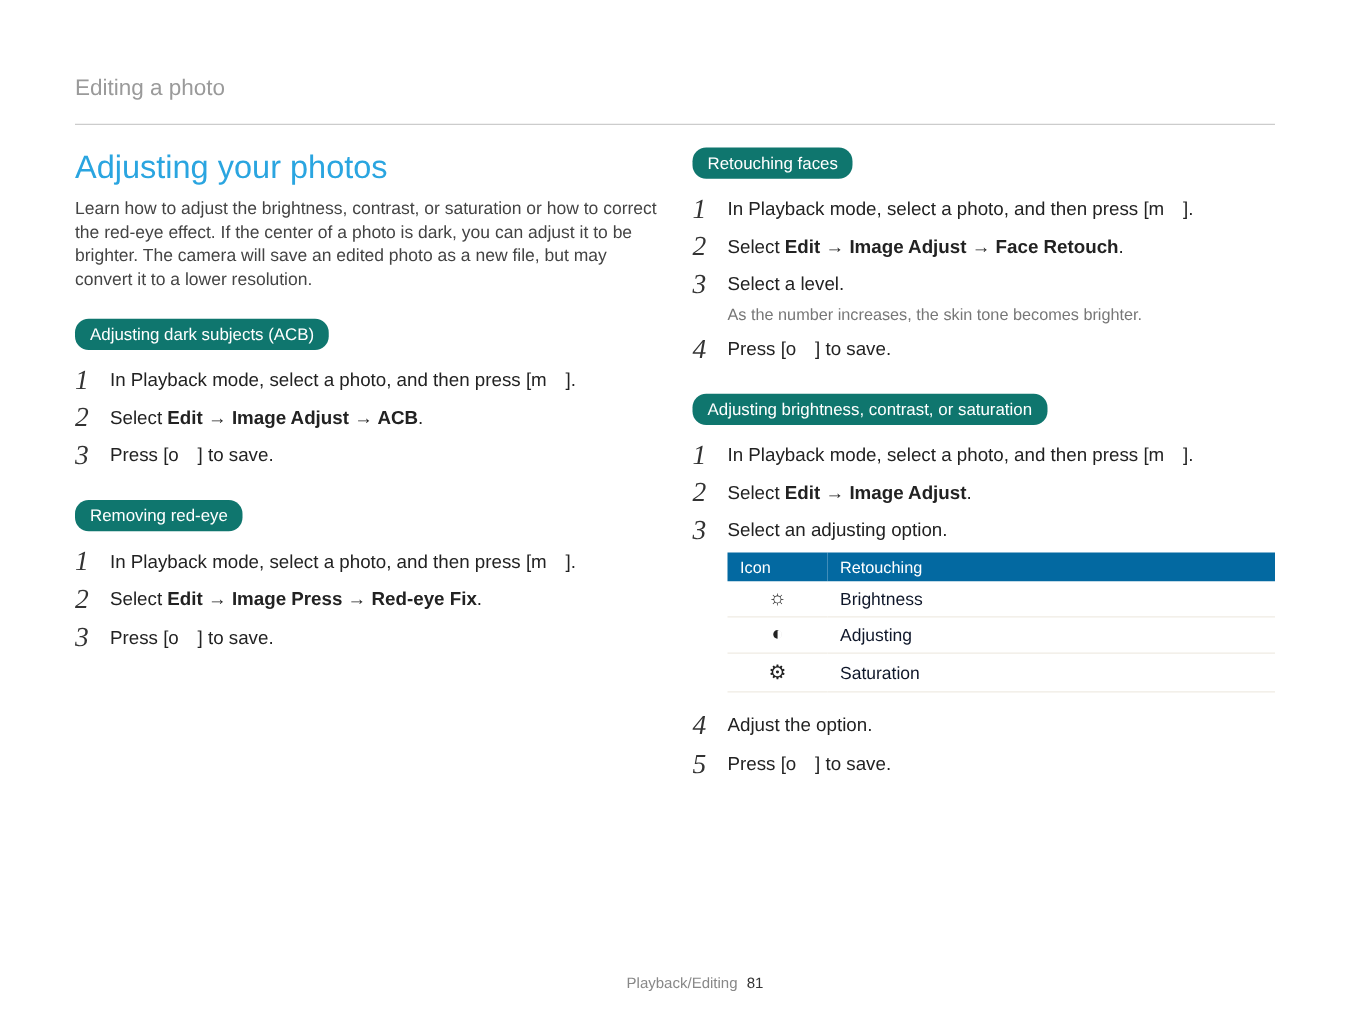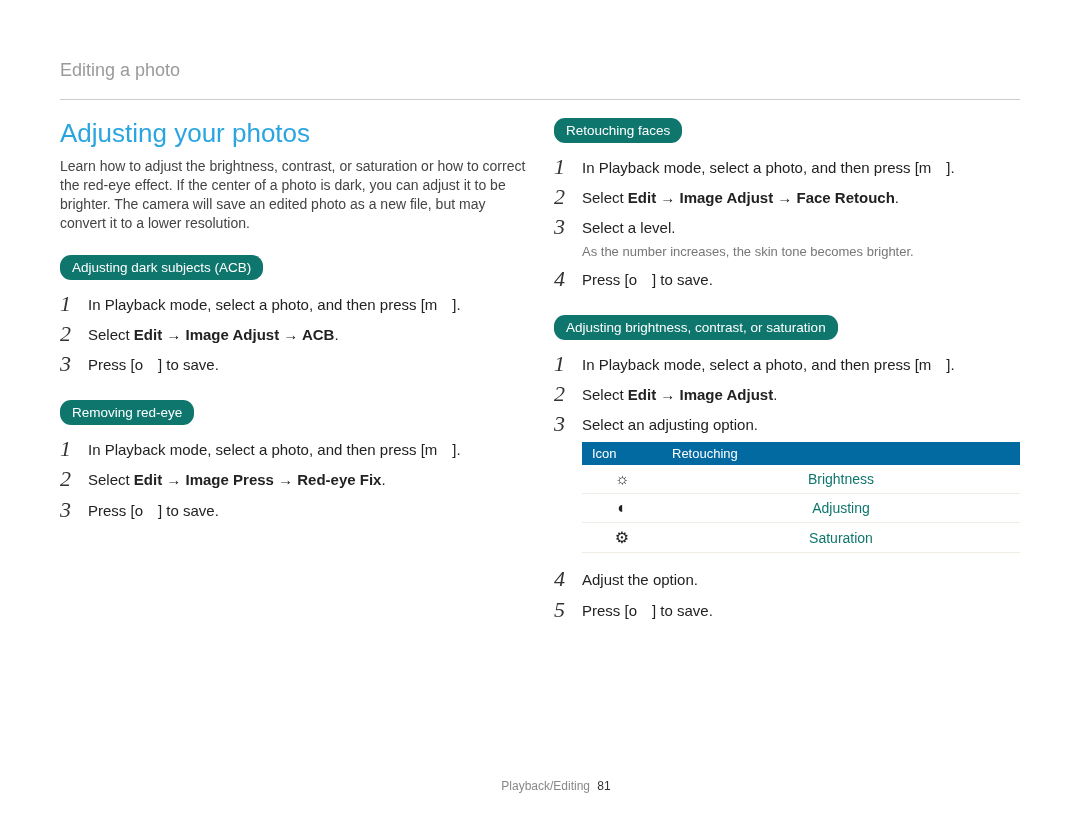--- a/index.html
+++ b/index.html
@@ -88,23 +88,22 @@
     background: #0369a1;
     color: #fff;
     font-weight: 400;
     text-align: left;
     padding: 4px 10px;
     font-size: 13px;
   }
   table.icon-table thead th:first-child { width: 80px; }
   table.icon-table tbody td {
     padding: 5px 10px;
-    color: #0f766e;
+    color: #0f172a;
     border-bottom: 1px solid #f0ece4;
-    text-align: center;
   }
   table.icon-table tbody td:first-child {
     text-align: center;
     color: #222;
     font-size: 16px;
   }
   .footer {
     position: absolute;
     bottom: 22px;
     left: 16px;

